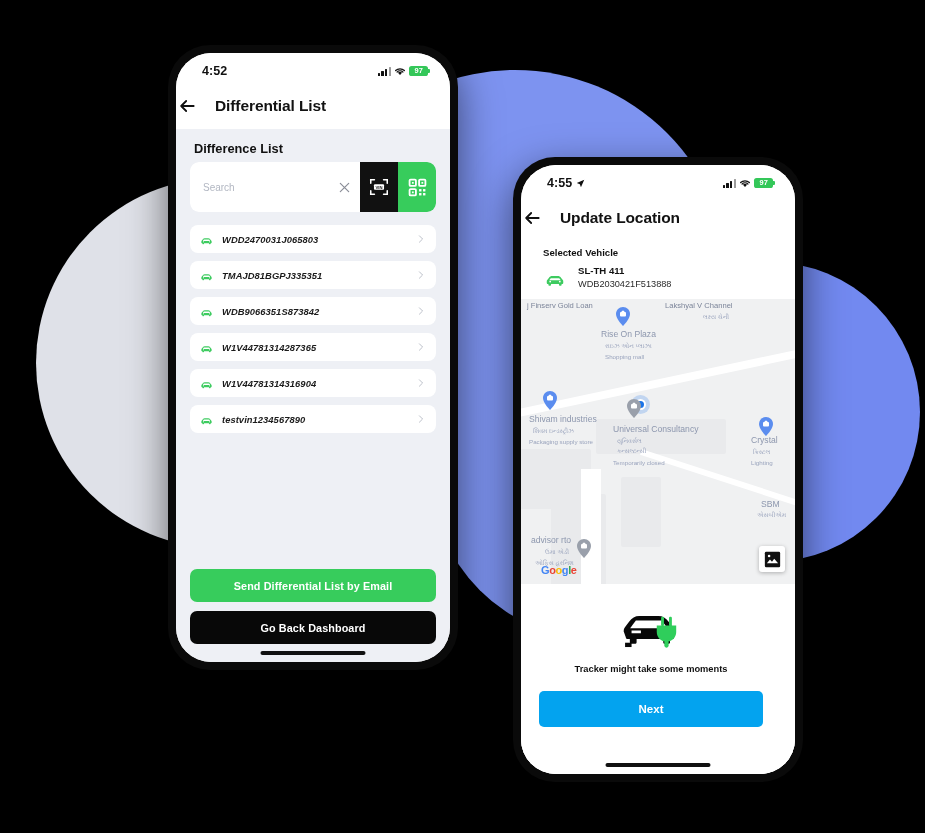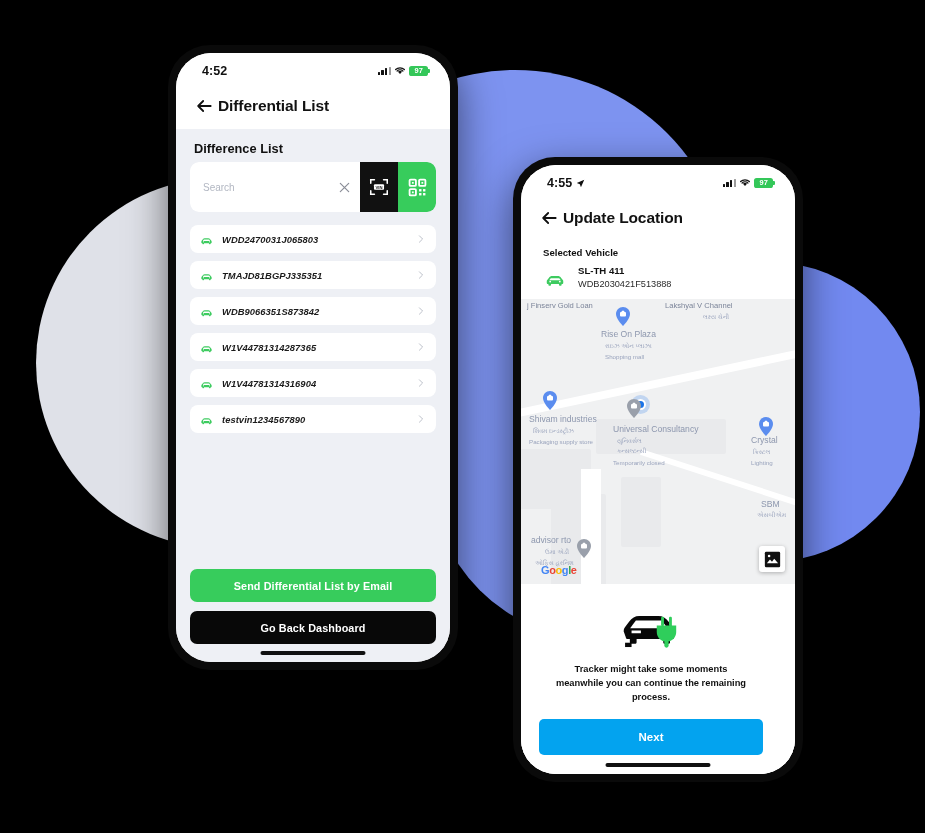--- a/index.html
+++ b/index.html
@@ -24,32 +24,32 @@
   #phone-two { left: 513px; top: 157px; width: 290px; height: 625px; border-radius: 42px; padding: 8px; }
   .screen { position: relative; width: 100%; height: 100%; border-radius: 35px; overflow: hidden; background: #fff; }
   .home-bar { position: absolute; left: 50%; transform: translateX(-50%); bottom: 7px;
               width: 105px; height: 4px; border-radius: 3px; background: #111; z-index: 40; }
 
   
   .statusbar { display: flex; align-items: center; justify-content: space-between;
                height: 30px; padding: 6px 22px 0 26px; background: #fff; }
   .sb-time { font-size: 12.5px; font-weight: 700; color: #111; letter-spacing: .1px; display:flex; align-items:center; gap:4px;}
   .sb-loc-arrow { display:inline-block; }
-  .sb-right { display: flex; align-items: flex-start; gap: 3px; }
+  .sb-right { display: flex; align-items: flex-end; gap: 3px; }
   .sig { display: flex; align-items: flex-end; gap: 1.4px; height: 9px; }
   .sig i { display:block; width: 2.3px; background: #111; border-radius: .6px; }
   .sig i:nth-child(1){height:3.2px} .sig i:nth-child(2){height:5px}
   .sig i:nth-child(3){height:6.8px} .sig i:nth-child(4){height:8.6px; background:#9b9b9b}
   .batt { position: relative; background: #34c759; color:#fff; font-size: 7.4px; font-weight: 800;
           border-radius: 2.6px; padding: 1.2px 2.6px 1.2px 3px; line-height: 1; min-width: 19px; text-align:center;}
   .batt:after { content:""; position:absolute; right:-2px; top:3px; width:1.6px; height:3.4px;
                 background:#34c759; border-radius:0 1px 1px 0;}
 
   
-  .appbar { display: flex; align-items: center; gap: 4px; height: 46px; padding: 0 18px; background: #fff; }
+  .appbar { display: flex; align-items: center; gap: 18px; height: 46px; padding: 0 1px; background: #fff; }
   .back-arrow { width: 20px; height: 20px; flex: none; cursor: pointer; }
   .appbar-title { font-size: 15.5px; font-weight: 700; color: #121212; letter-spacing: -.1px; }
 
   
   .p1-body { background: #eef0f5; height: calc(100% - 76px); display: flex; flex-direction: column; padding: 0 14px; }
   .p1-head { font-size: 12.8px; font-weight: 800; color: #111; margin: 12px 0 6px 4px; }
   .p1-sub  { font-size: 8.3px; color: #9a9fae; line-height: 1.5; margin: 0 4px 10px 4px; }
 
   .searchrow { display: flex; align-items: stretch; height: 50px; border-radius: 9px;
                overflow: hidden; margin-bottom: 13px; }
@@ -399,21 +399,20 @@
             <rect x="14" y="62" width="9" height="6" fill="#080808"></rect>
             <g>
               <rect x="64" y="26" width="4" height="13" rx="1.6" fill="#2fce5b"></rect>
               <rect x="75" y="26" width="4" height="13" rx="1.6" fill="#2fce5b"></rect>
               <path d="M58 38h27v9c0 7.5-6 13.5-13.5 13.5S58 54.5 58 47z" fill="#2fce5b"></path>
               <rect x="68.5" y="58" width="6" height="11" rx="3" fill="#2fce5b"></rect>
             </g>
           </svg>
           <div class="tracker-msg">
             <div>Tracker might take some moments</div>
-            <div>meanwhile you can continue the remaining process.</div>
           </div>
           <div class="btn-blue">Next</div>
         </div>
       </div>
 
       <div class="home-bar"></div>
     </div>
   </div>
 
 </div>

